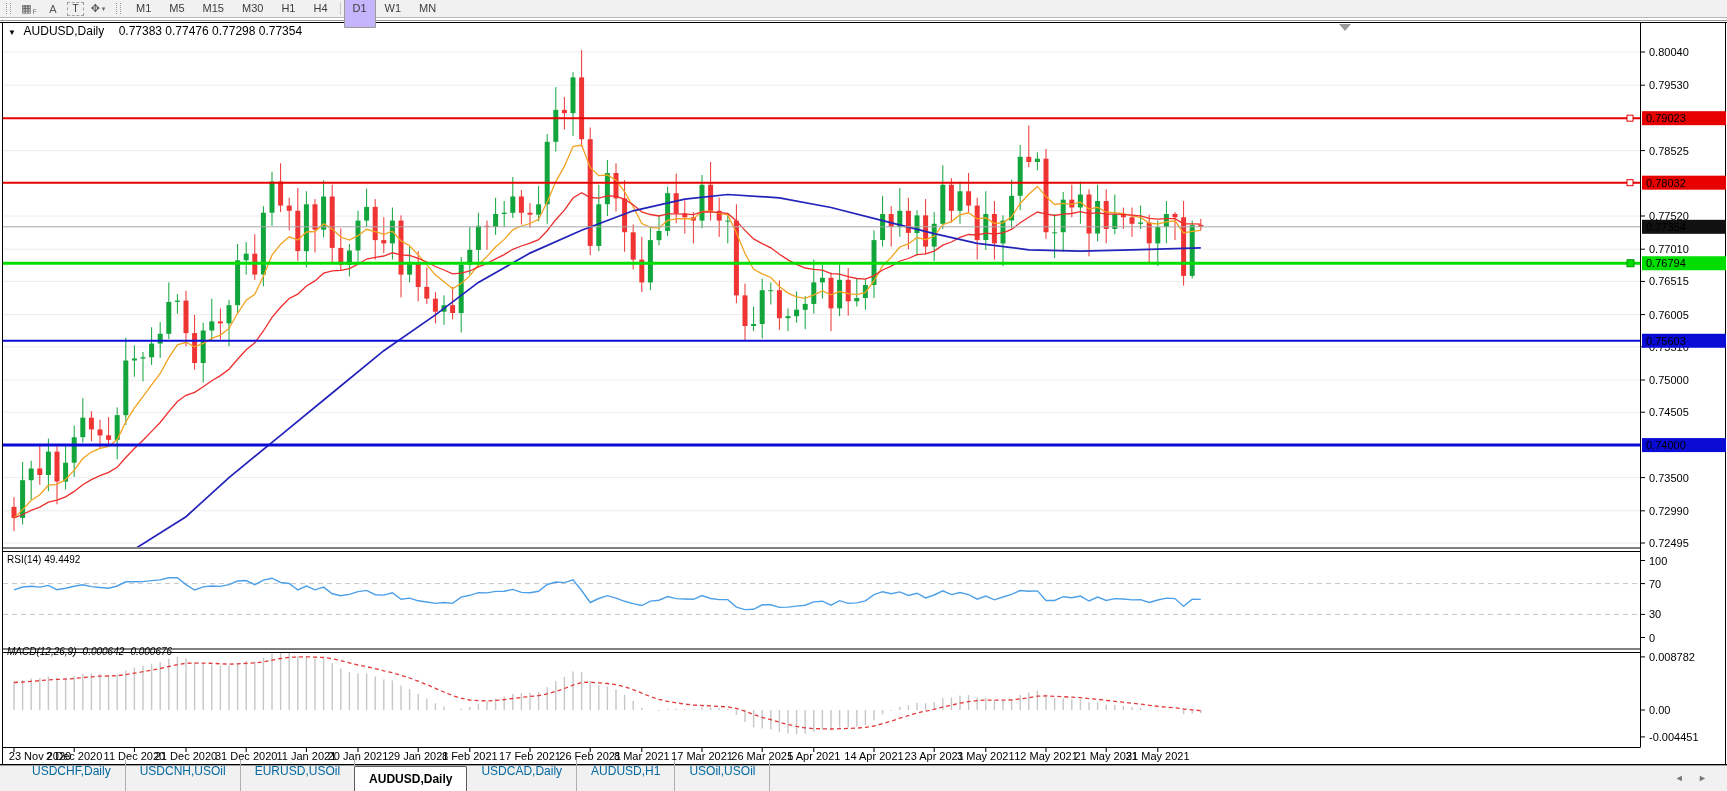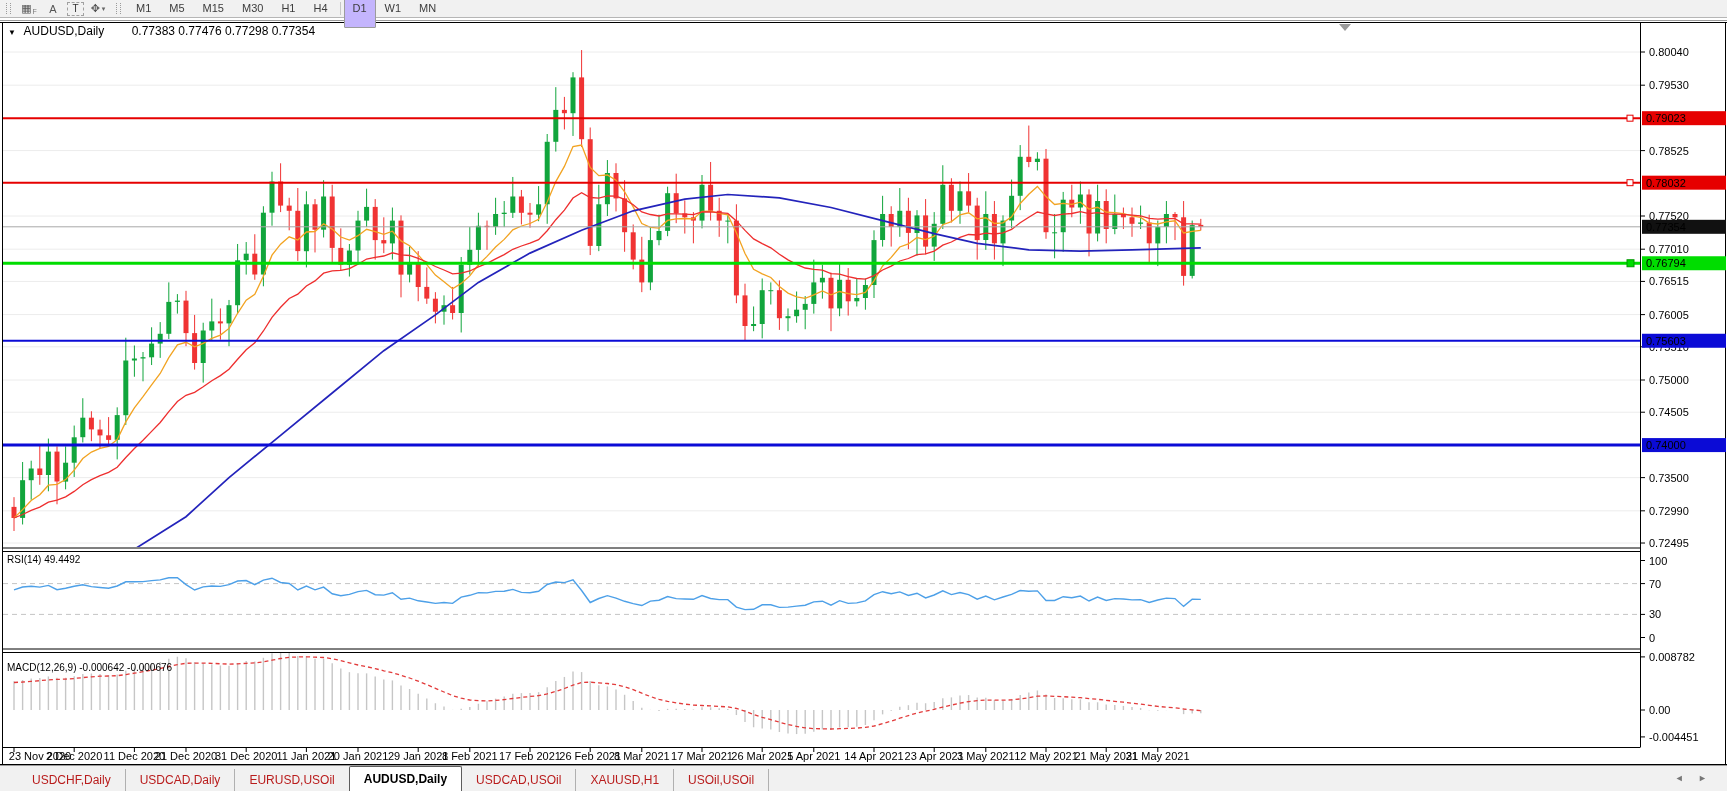--- a/index.html
+++ b/index.html
@@ -15,30 +15,30 @@
   .iconbtn .sub{font-size:7px;color:#777;margin-left:1px;margin-top:5px;}
   .iconbtn.boxed{border:1px dashed #a0a0a0;width:15px;min-width:15px;height:12px;font-size:10px;color:#333;}
   .caret{font-size:7px;color:#666;margin-left:2px;}
   .tfbtn{padding:1px 9px;font-size:11px;color:#3c3c3c;height:13px;line-height:13px;cursor:pointer;}
   .tfbtn.active{background:#c4b5fd;border:1px solid #9c9c9c;border-radius:1px;padding:12px 8px;}
   .vsep{width:1px;height:13px;background:#c6c6c6;margin:0 3px;}
   
   #chart-svg{position:absolute;left:0;top:0;z-index:1;}
   .chart-title{position:absolute;left:8px;top:24px;font-size:12px;color:#000;z-index:3;white-space:nowrap;}
   .chart-title .menu-arrow{font-size:8px;color:#000;margin-right:5px;cursor:pointer;}
-  .chart-title .vals{margin-left:24px;}
+  .chart-title .vals{margin-left:11px;}
   .ind-label{position:absolute;left:7px;font-size:10px;color:#000;z-index:3;white-space:nowrap;}
   .rsi{top:554px;}
-  .macd{top:662px;}
+  .macd{top:646px;font-style:italic;}
   svg text{font-family:"Liberation Sans","DejaVu Sans",sans-serif;font-size:11px;fill:#000;}
   
   .tabbar{position:absolute;left:0;top:765px;width:1727px;height:26px;background:#f1f1f1;
           border-top:1px solid #9c9c9c;display:flex;align-items:flex-end;z-index:5;}
   #tabs{display:flex;align-items:flex-end;margin-left:18px;height:26px;}
-  .tab{padding:4px 14px 5px 14px;font-size:12px;color:#b91c1c;border-right:1px solid #b0b0b0;
+  .tab{padding:4px 14px 14px 14px;font-size:12px;color:#0369a1;border-right:1px solid #b0b0b0;
        height:14px;line-height:14px;cursor:pointer;white-space:nowrap;}
   .tab.active{background:#fff;border:1px solid #5d5d5d;border-bottom:none;font-weight:bold;
               color:#000;border-radius:2px 2px 0 0;margin-left:-1px;padding:5px 14px 6px 14px;}
   .tab-arrows{position:absolute;right:14px;top:7px;font-size:9px;color:#777;letter-spacing:6px;}
   .tab-arrows span{cursor:pointer;}
 </style>
 </head>
 <body>
 
 <div class="stage">
@@ -671,25 +671,25 @@
     <span class="menu-arrow">▼</span>
     <span>AUDUSD,Daily</span>
     <span class="vals">0.77383 0.77476 0.77298 0.77354</span>
   </div>
   <div class="ind-label rsi">RSI(14) 49.4492</div>
   <div class="ind-label macd">MACD(12,26,9) -0.000642 -0.000676</div>
 
   <div class="tabbar">
     <div id="tabs">
         <div class="tab">USDCHF,Daily</div>
-        <div class="tab">USDCAD,Daily</div>
+        <div class="tab">USDCNH,USOil</div>
         <div class="tab">EURUSD,USOil</div>
         <div class="tab active">AUDUSD,Daily</div>
-        <div class="tab">USDCAD,USOil</div>
-        <div class="tab">XAUUSD,H1</div>
+        <div class="tab">USDCAD,Daily</div>
+        <div class="tab">AUDUSD,H1</div>
         <div class="tab">USOil,USOil</div>
       </div>
     <div class="tab-arrows">
       <span>◄</span>
       <span>►</span>
     </div>
   </div>
 </div>
 
 </body></html>

